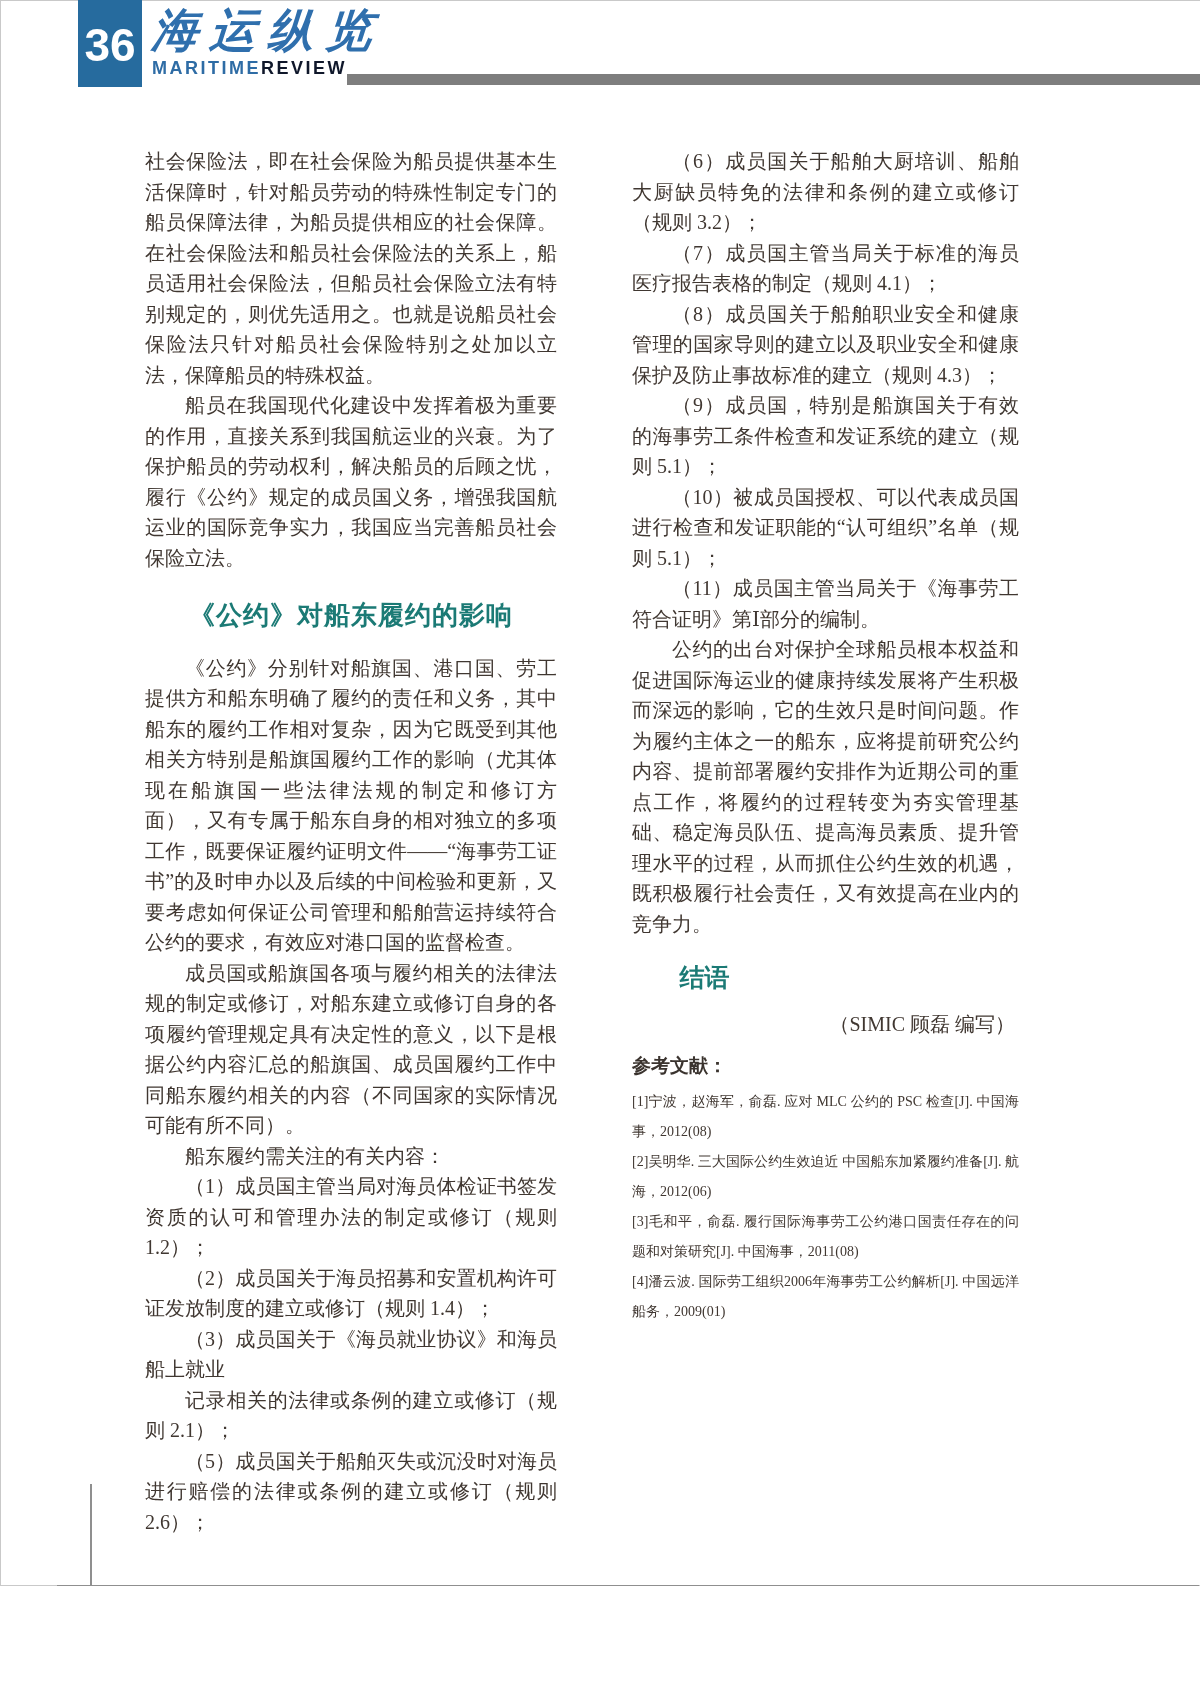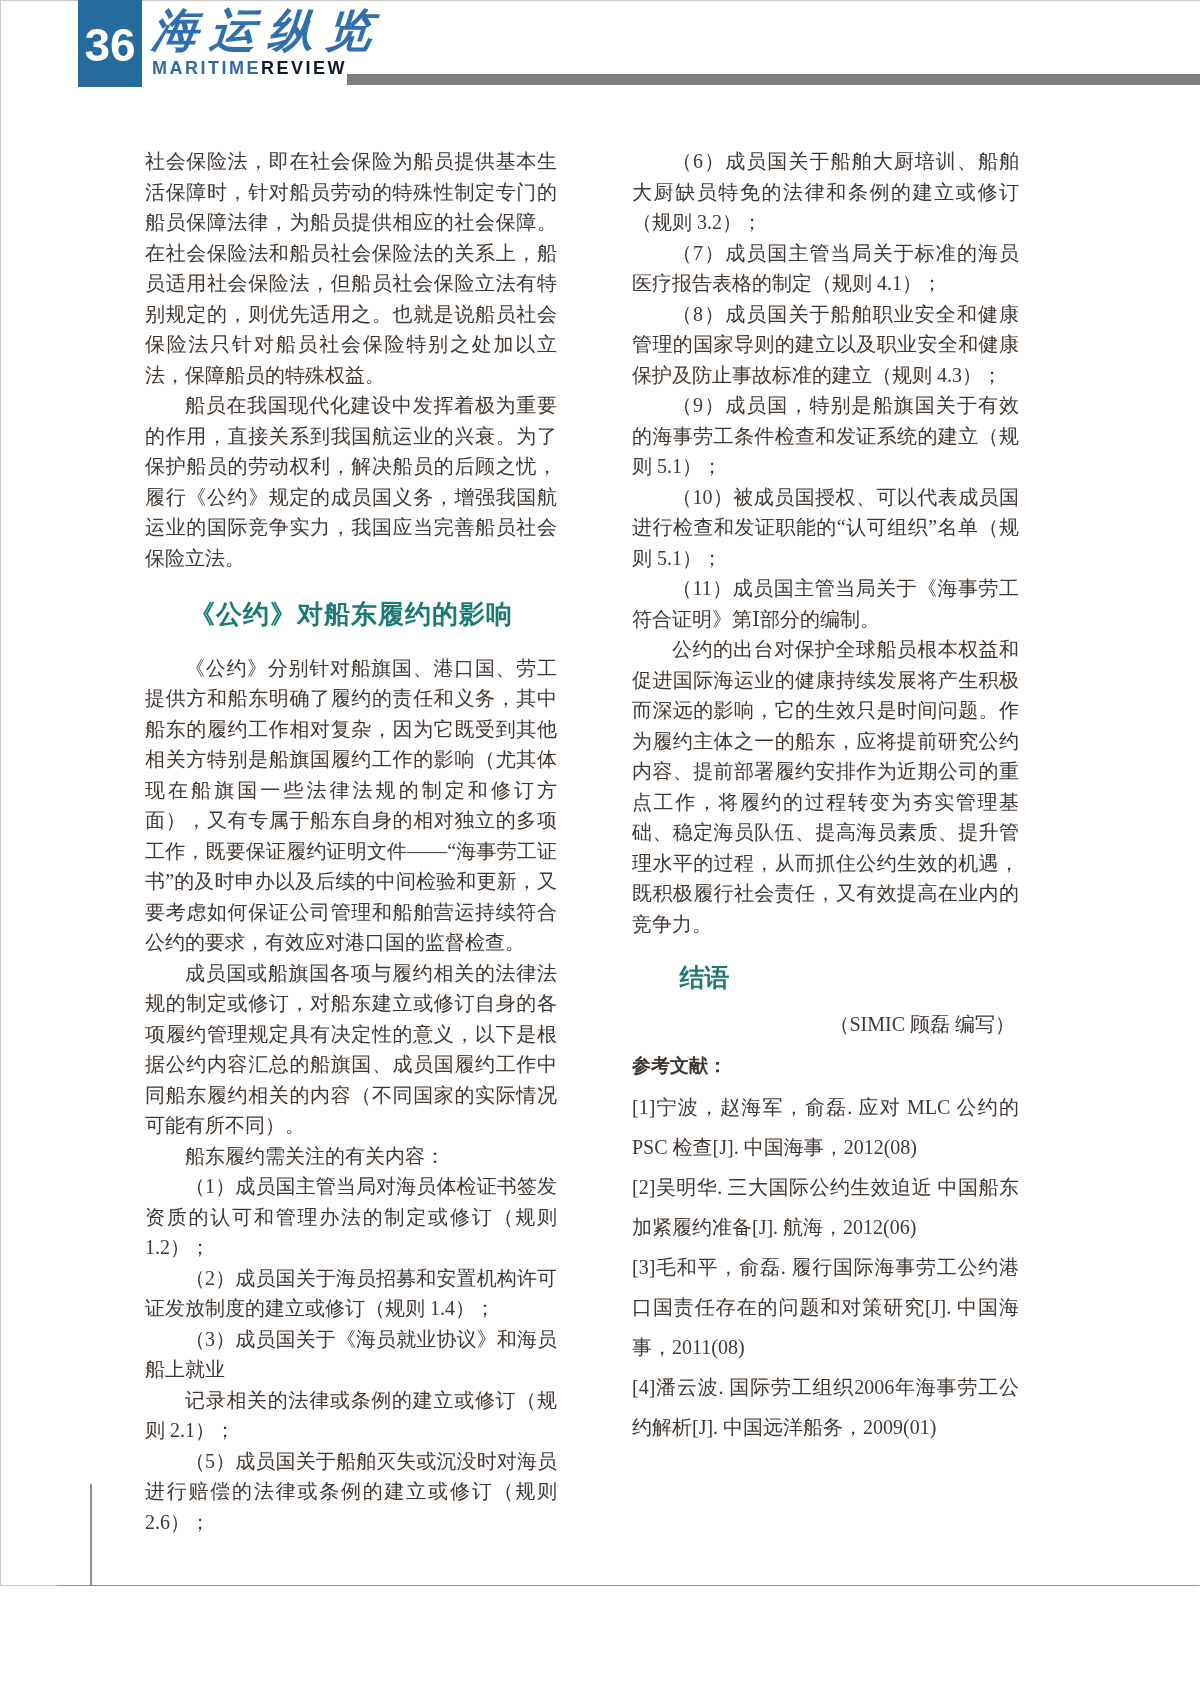--- a/index.html
+++ b/index.html
@@ -22,26 +22,26 @@
   .hdr-rule{position:absolute;left:347px;top:74px;width:853px;height:11px;background:#7e7e7e;}
 
   
   .col{position:absolute;top:146px;font-size:20px;line-height:30.5px;color:#403731;
        text-align:justify;text-justify:inter-ideograph;}
   .colL{left:145px;width:412px;}
   .colR{left:632px;width:387px;}
   .col p{margin:0;}
   .ind{text-indent:2em;}
   .sec-h{font-family:"DejaVu Sans",sans-serif;font-weight:700;color:#1b7a75;margin:0;}
-  .center-h{font-size:26px;text-align:center;margin:27px 0 22px;letter-spacing:1px;font-family:Liberation Serif, serif;}
+  .center-h{font-size:26px;text-align:center;margin:27px 0 22px;letter-spacing:1px;}
   .concl-h{font-size:25px;text-indent:1.9em;margin:24px 0 15px;}
   .byline{text-align:right;padding-right:4px;margin-top:8px !important;}
   .ref-h{font-family:Liberation Sans, sans-serif;font-weight:700;font-size:19px;
          color:#3a332e;margin:12px 0 5px !important;}
-  .ref{font-size:20px;line-height:40px;}
+  .ref{font-size:14px;line-height:30px;}
 
   
   .ft-vline{position:absolute;left:90px;top:1484px;width:2px;height:150px;background:#8f8f8f;}
   .ft-hline{position:absolute;left:57px;top:1585px;width:1142px;height:2px;background:#8f8f8f;}
   .ft-text{position:absolute;left:102px;top:1596px;white-space:nowrap;}
   .ft-cn{font-family:"DejaVu Sans",sans-serif;font-weight:400;font-size:20px;
          color:#4d7c0f;letter-spacing:1.5px;}
   .ft-url{font-family:"DejaVu Sans Mono",monospace;font-weight:700;font-size:19px;
           color:#4c433e;margin-left:14px;letter-spacing:1px;}
   .pg-bottom{position:absolute;left:0;top:1696px;width:1200px;height:2px;background:#aeaeae;}

